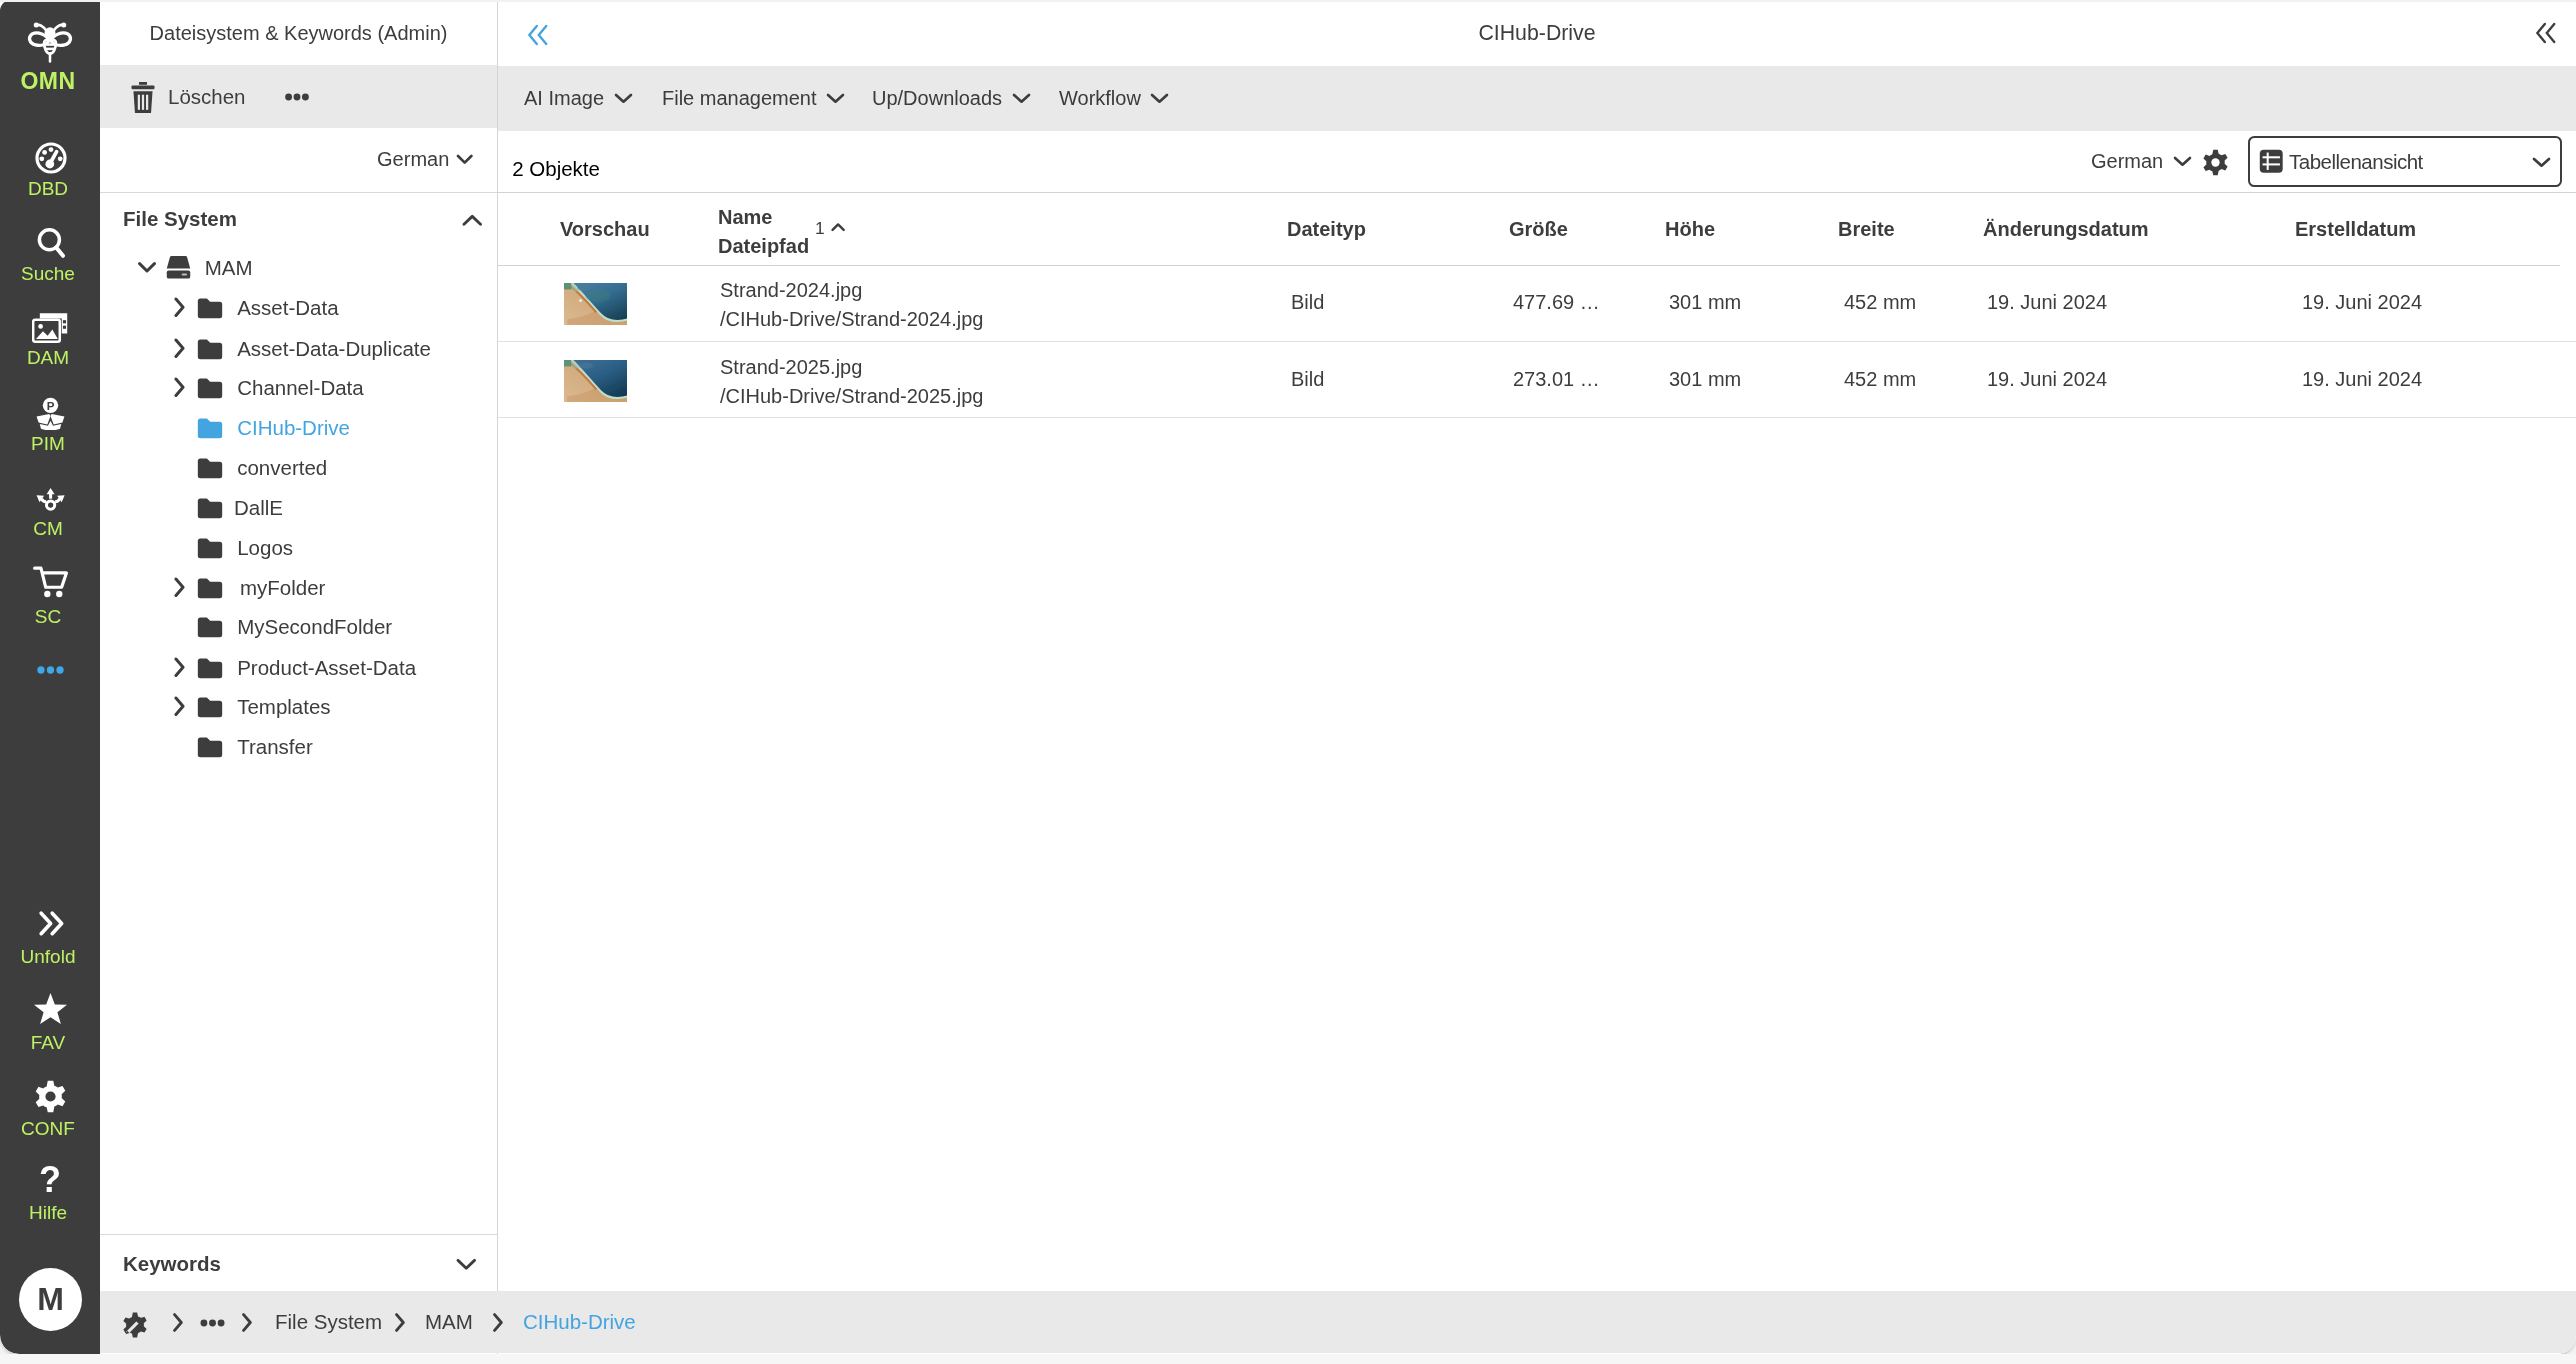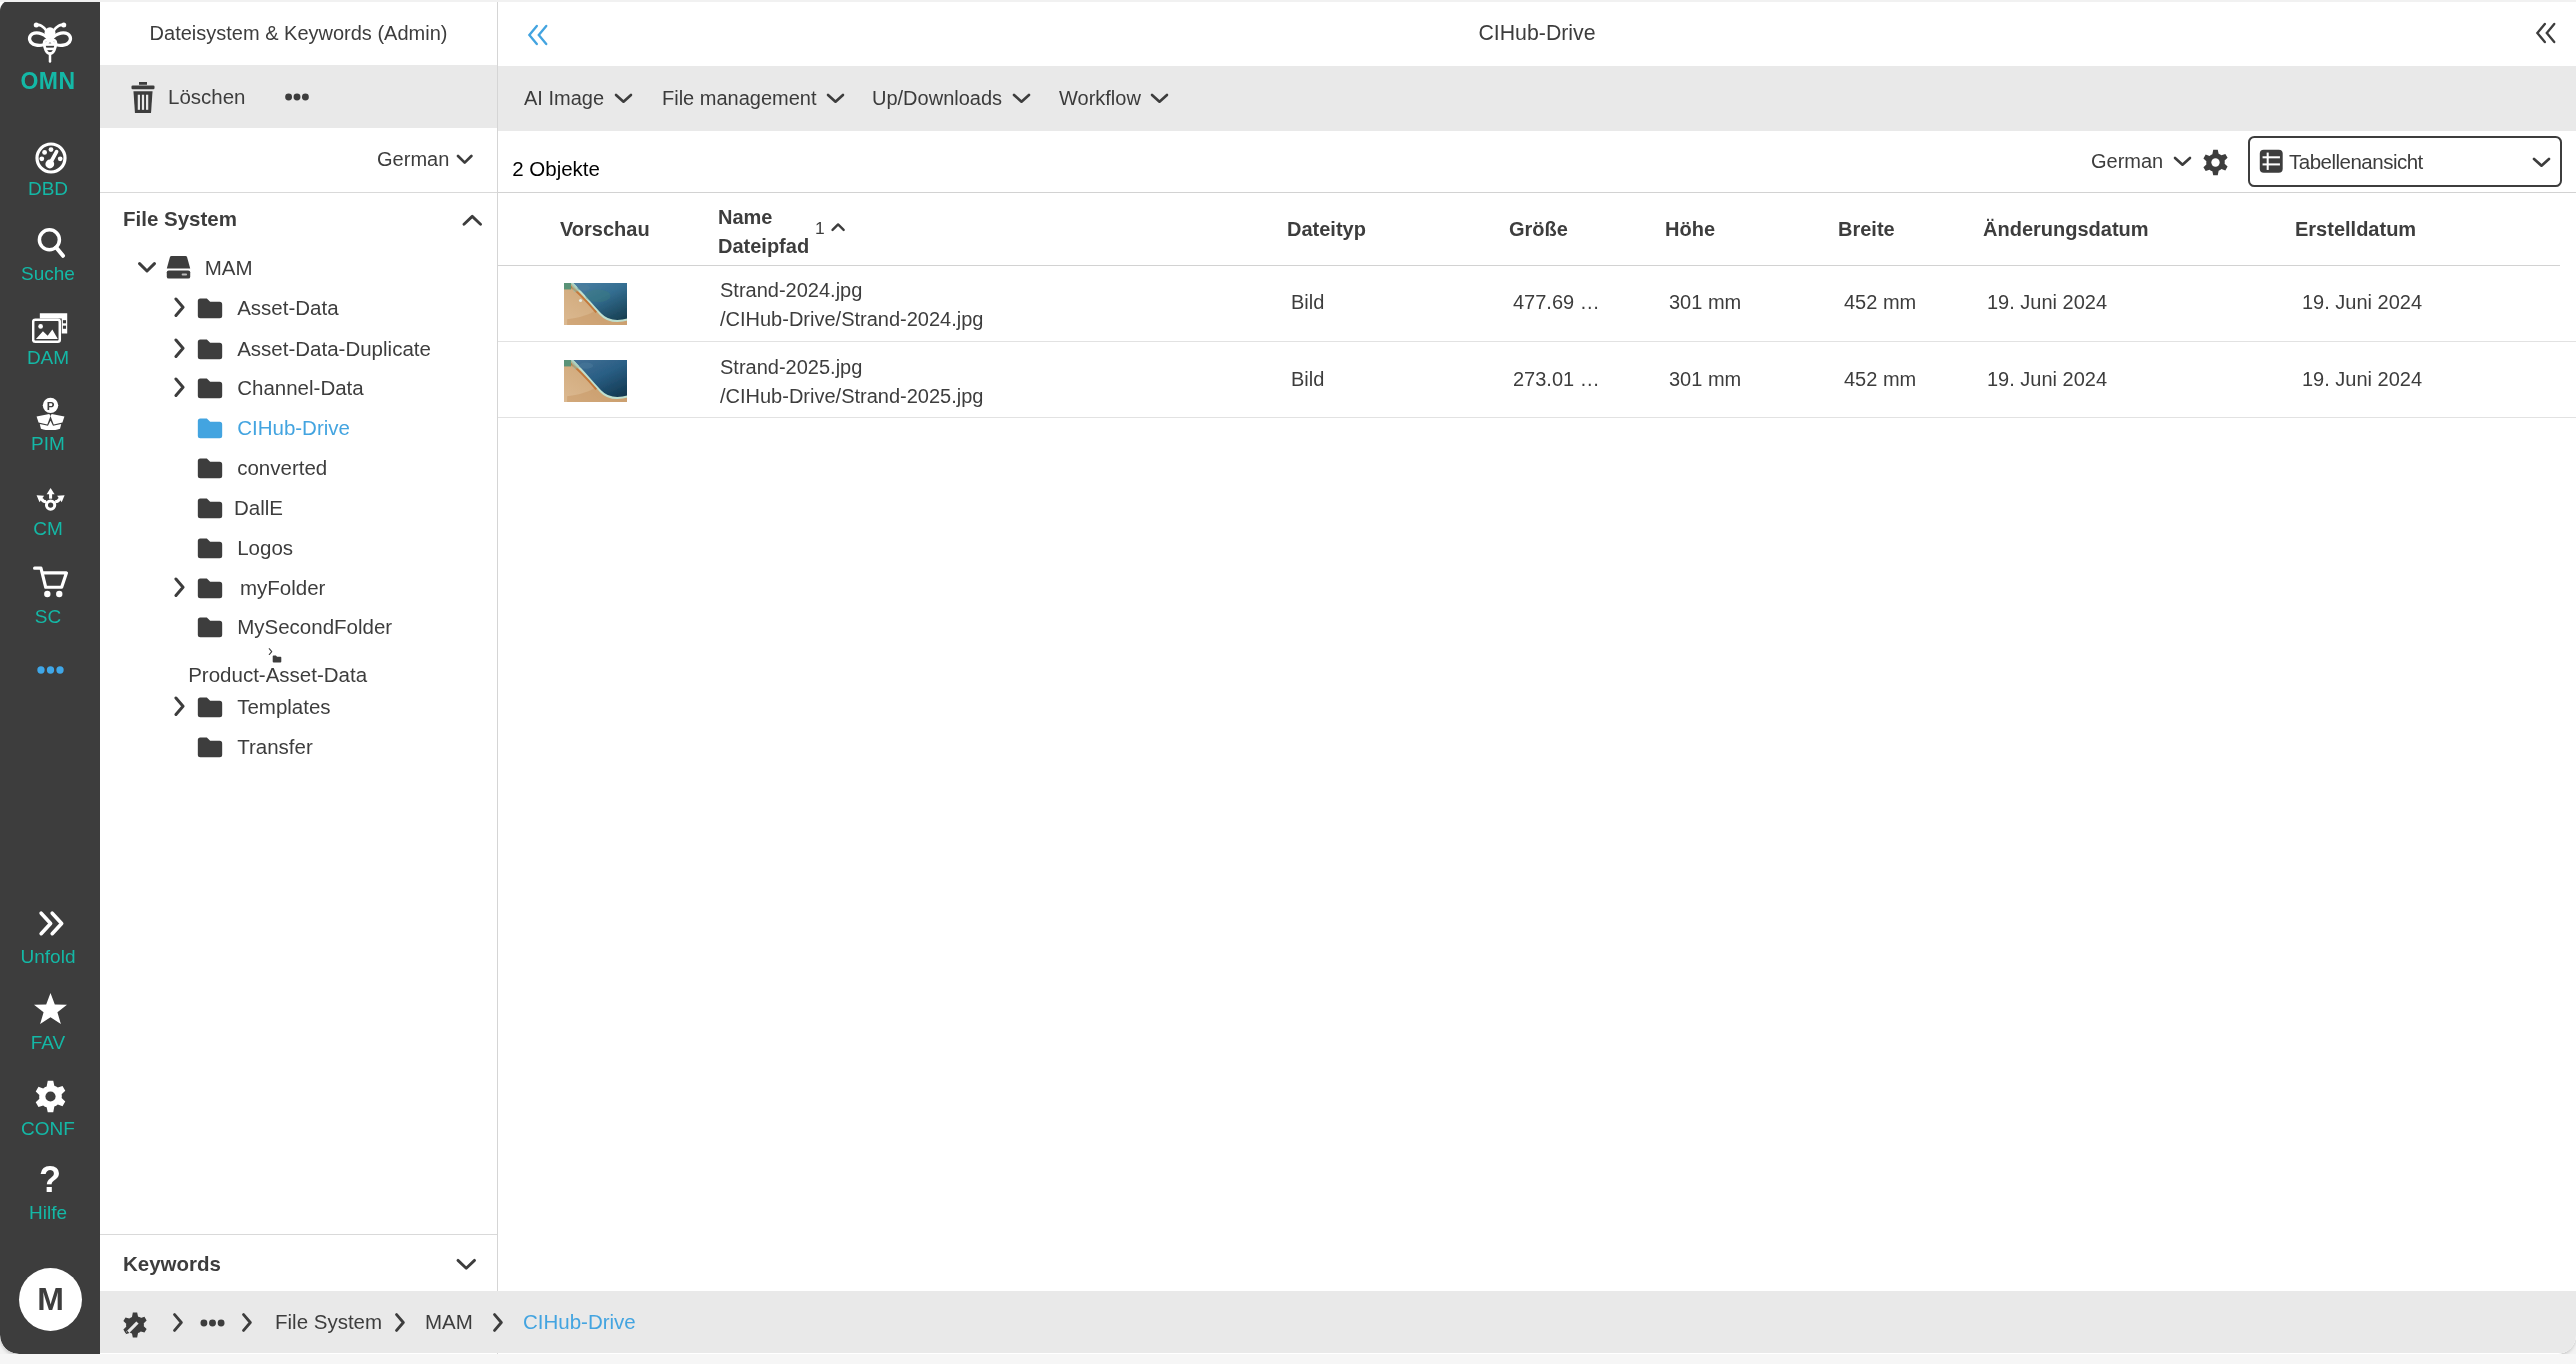--- a/index.html
+++ b/index.html
@@ -4,21 +4,21 @@
 <style>
 html,body{margin:0;padding:0;background:#f2f2f2;width:2576px;height:1365px;overflow:hidden;}
 *{box-sizing:border-box;}
 body{font-family:"Liberation Sans",sans-serif;color:#3d3d3d;-webkit-font-smoothing:antialiased;}
 #win{position:absolute;left:0;top:0;width:2576px;height:1354px;background:#fff;border-radius:0 0 19px 19px;overflow:hidden;box-shadow:0 1.6px 3.2px rgba(0,0,0,0.16);}
 .abs{position:absolute;}
 svg{display:block;}
 
 #sidebar{position:absolute;left:0;top:0;width:100px;height:1354px;background:#3d3d3d;border-radius:11px 0 0 19px;z-index:30;}
 .sbitem{position:absolute;left:0;width:100px;text-align:center;color:#fff;}
-.sblabel{position:absolute;left:0;width:96px;text-align:center;color:#14b8a6;font-size:19px;}
+.sblabel{position:absolute;left:0;width:96px;text-align:center;color:#bef264;font-size:19px;}
 
 #lpanel{position:absolute;left:100px;top:0;width:398px;height:1354px;background:#fff;border-right:1.6px solid #d5d5d5;z-index:20;}
 #lp-title{position:absolute;left:0;top:0;width:100%;height:65px;line-height:66px;text-align:center;font-size:20px;color:#3d3d3d;}
 #lp-toolbar{position:absolute;left:0;top:65px;width:100%;height:63px;background:#e9e9e9;}
 #lp-german{position:absolute;top:128px;left:0;width:100%;height:65px;border-bottom:1.6px solid #d9d9d9;}
 .treerow{position:absolute;height:39px;display:flex;align-items:center;font-size:20.5px;color:#3d3d3d;}
 .blue{color:#43a4e0;}
 
 #main{position:absolute;left:498px;top:0;right:0;height:1354px;background:#fff;}
 #mtitle{position:absolute;left:0;top:0;width:100%;height:66px;line-height:67px;text-align:center;font-size:21.3px;color:#3d3d3d;}
@@ -281,21 +281,21 @@
             <path d="M1 5 a3.2 3.2 0 0 1 3.2-3.2 h8.3 l4.2 4.4 h12.1 A3.2 3.2 0 0 1 32 9.4 v14.4 a3.2 3.2 0 0 1-3.2 3.2 H4.2 A3.2 3.2 0 0 1 1 23.8 Z" fill="#3d3d3d"></path>
           </svg>
         <span style="margin-left:17px">myFolder</span>
       </div>
       <div class="treerow" style="left:97px;top:607px;">
         <svg width="26" height="22" viewBox="0 0 33 28">
             <path d="M1 5 a3.2 3.2 0 0 1 3.2-3.2 h8.3 l4.2 4.4 h12.1 A3.2 3.2 0 0 1 32 9.4 v14.4 a3.2 3.2 0 0 1-3.2 3.2 H4.2 A3.2 3.2 0 0 1 1 23.8 Z" fill="#3d3d3d"></path>
           </svg>
         <span style="margin-left:14.2px">MySecondFolder</span>
       </div>
-      <div class="treerow" style="left:74px;top:648px;flex-direction:column;">
+      <div class="treerow" style="left:74px;top:648px;">
         <svg width="11" height="20.5" viewBox="0 0 14 26" fill="none">
             <path d="M2.5 2.5 L11.5 13 L2.5 23.5" stroke="#3d3d3d" stroke-width="3.8" stroke-linecap="round" stroke-linejoin="round"></path>
           </svg>
         <svg style="margin-left:12px" width="26" height="22" viewBox="0 0 33 28">
             <path d="M1 5 a3.2 3.2 0 0 1 3.2-3.2 h8.3 l4.2 4.4 h12.1 A3.2 3.2 0 0 1 32 9.4 v14.4 a3.2 3.2 0 0 1-3.2 3.2 H4.2 A3.2 3.2 0 0 1 1 23.8 Z" fill="#3d3d3d"></path>
           </svg>
         <span style="margin-left:14.2px">Product-Asset-Data</span>
       </div>
       <div class="treerow" style="left:74px;top:687px;">
         <svg width="11" height="20.5" viewBox="0 0 14 26" fill="none">

